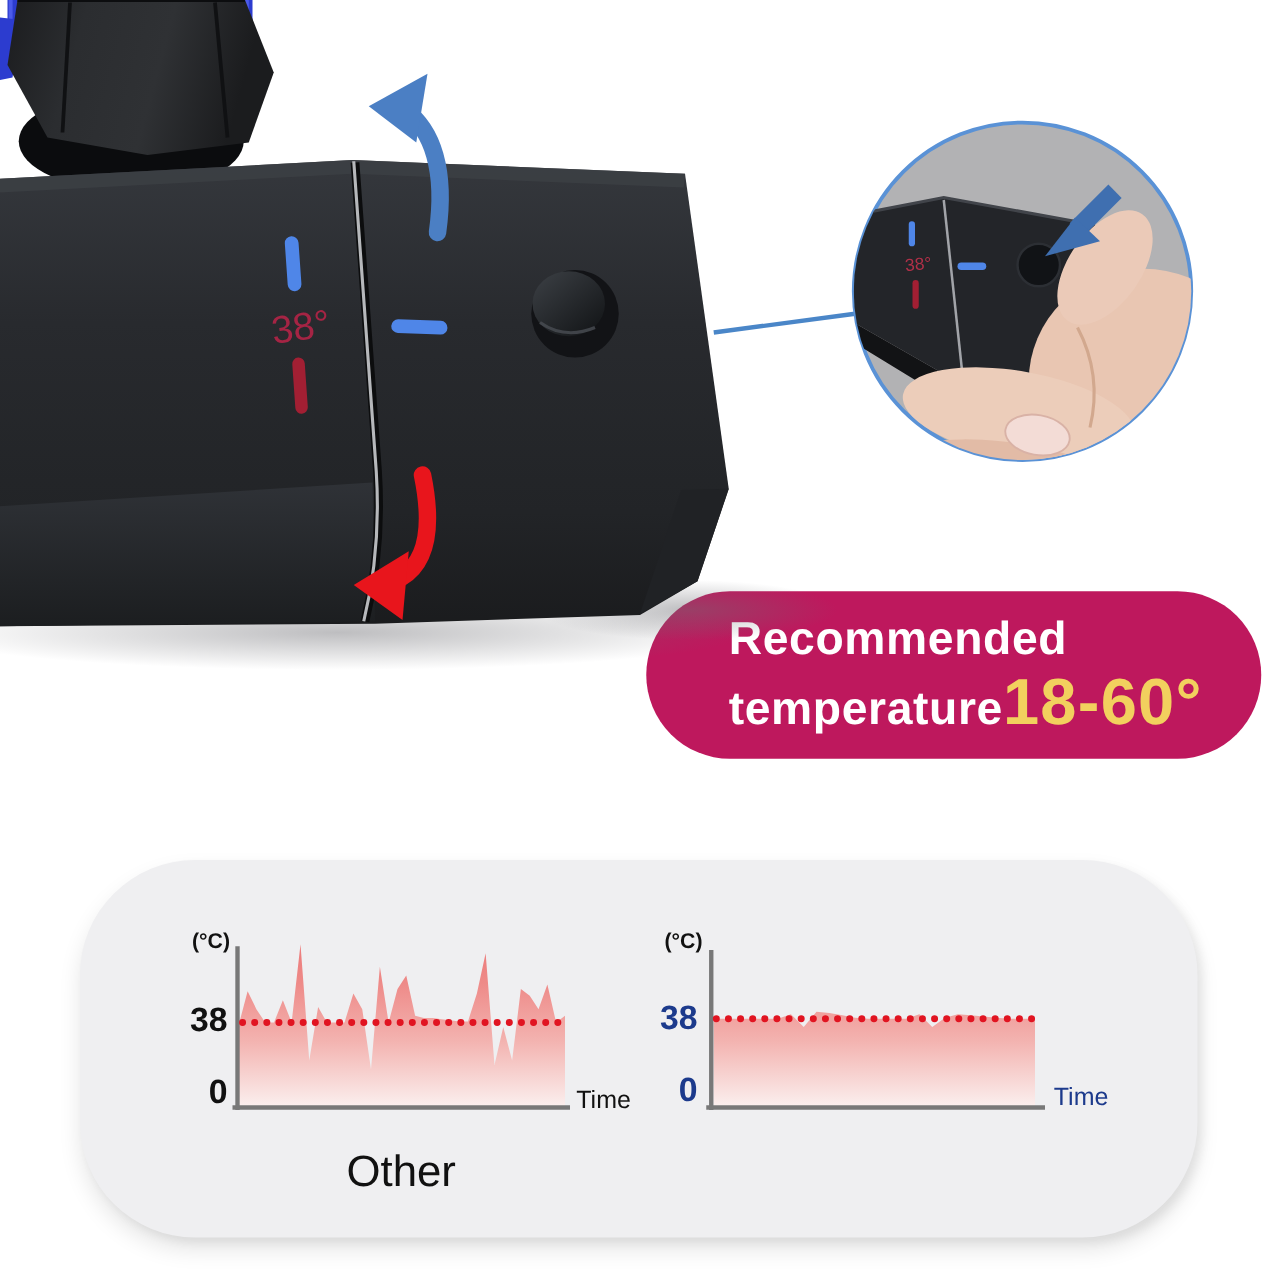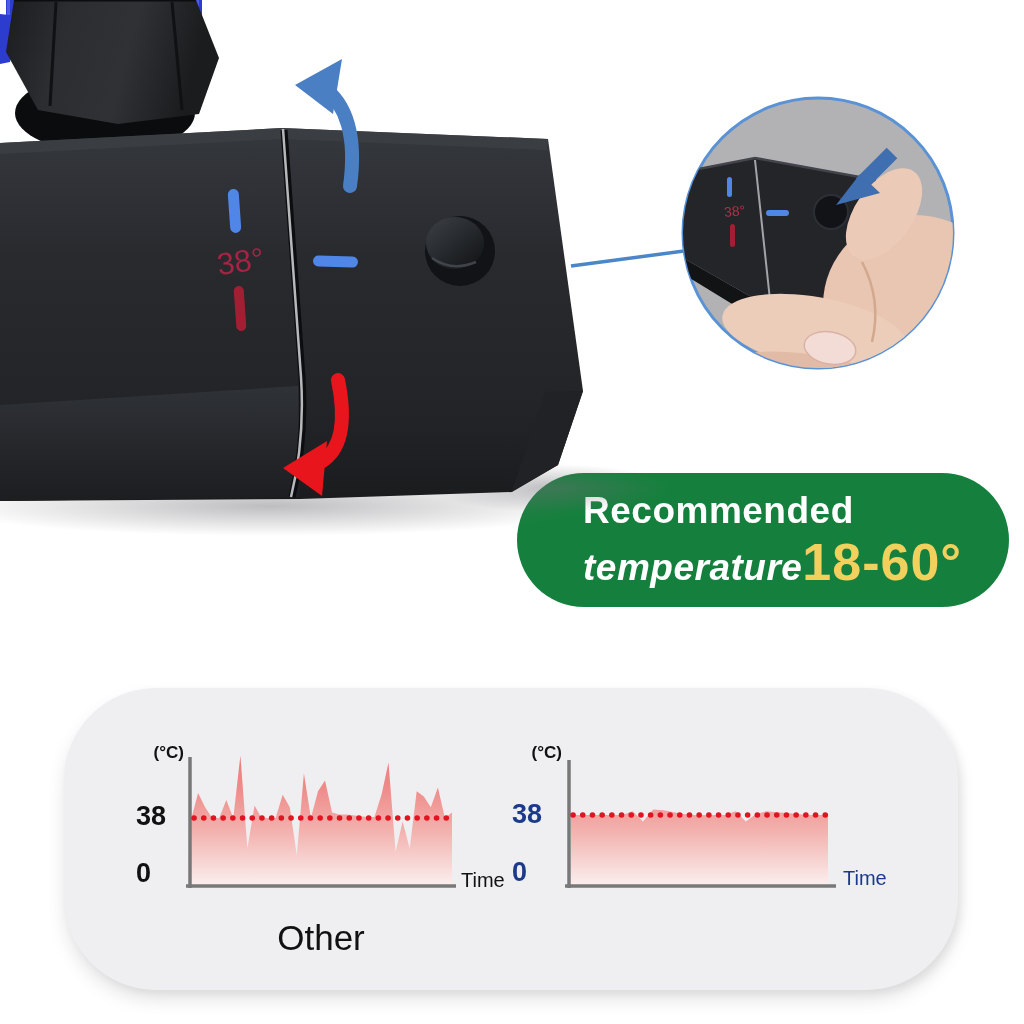--- a/index.html
+++ b/index.html
@@ -8,31 +8,31 @@
   .stage *{box-sizing:border-box;}
   svg.scene{position:absolute;left:0;top:0;width:1024px;height:1024px;pointer-events:none;}
 
   
   .panel{position:absolute;left:64px;top:688px;width:894px;height:302px;
          background:#efeff1;border-radius:92px;
          box-shadow:0 10px 18px rgba(0,0,0,.10), 4px 4px 8px rgba(0,0,0,.06);}
 
   
   .banner{position:absolute;left:517px;top:473px;width:492px;height:134px;
-          background:#15803d;border-radius:67px;display:flex;flex-direction:column;
+          background:#be185d;border-radius:67px;display:flex;flex-direction:column;
           justify-content:center;padding-left:66px;color:#ffffff;}
   .banner .l1{font-size:37px;font-weight:700;line-height:1.2;letter-spacing:.5px;}
   .banner .l2{display:flex;align-items:baseline;line-height:1.1;}
-  .banner .l2 .word{font-size:37px;font-weight:700;letter-spacing:.5px;font-style:italic;}
+  .banner .l2 .word{font-size:37px;font-weight:700;letter-spacing:.5px;}
   .banner .l2 .range{font-size:52px;font-weight:700;color:#f2d05e;margin-left:0;letter-spacing:1px;}
 
   
   .lbl{position:absolute;color:#111;}
   .unit{width:46px;text-align:right;font-size:17px;font-weight:700;}
-  .tick{width:46px;text-align:left;font-size:27px;font-weight:700;}
+  .tick{width:46px;text-align:right;font-size:27px;font-weight:700;}
   .time{font-size:20px;font-weight:400;}
   .ctitle{width:200px;text-align:center;font-size:35px;}
   .navy{color:#1c3a8c;}
   .aica{font-weight:700;}
 </style>
 </head>
 <body>
 
 <div class="stage">
 

